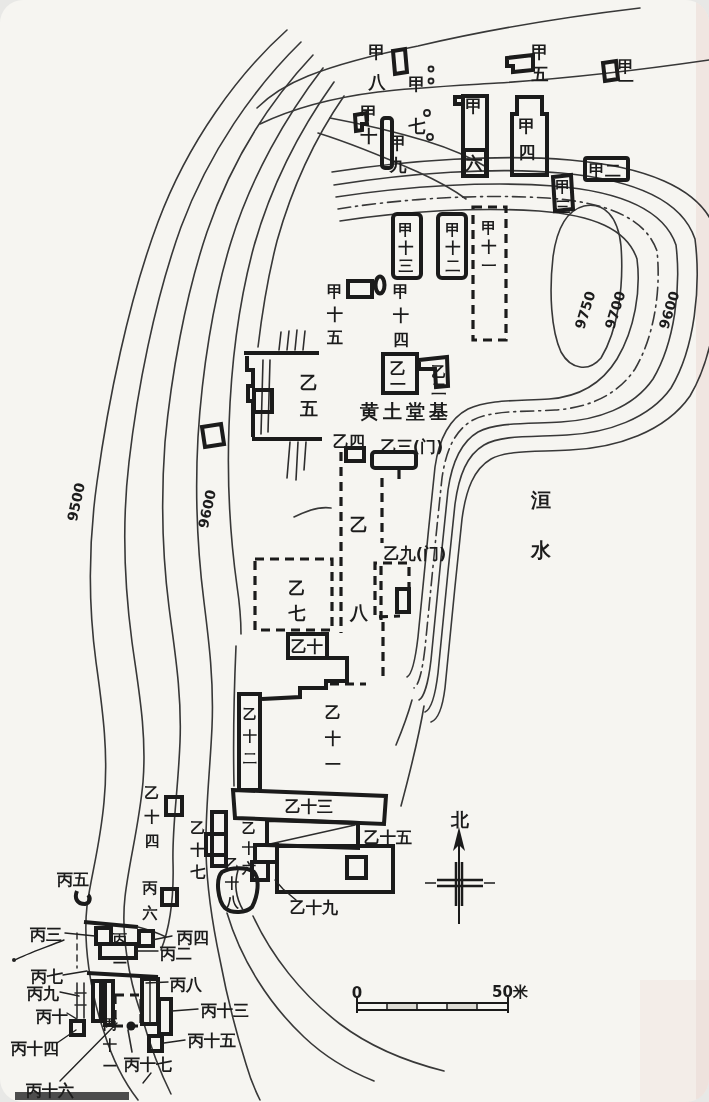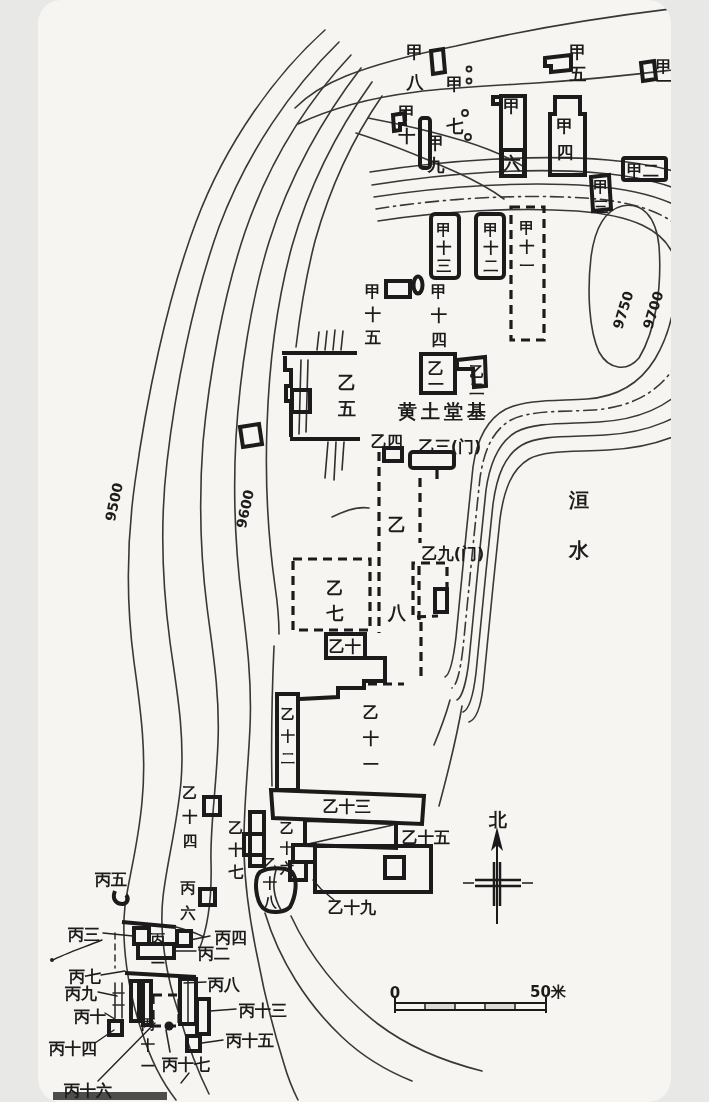--- a/index.html
+++ b/index.html
@@ -1,16 +1,16 @@
 <!DOCTYPE html>
 <html><head>
 <meta charset="utf-8">
 <style>
   html,body{margin:0;padding:0;background:#e8e8e6;}
-  .stage{position:relative;width:633px;height:1102px;margin:0 auto;background:#f6f5f1;overflow:hidden;border-radius:23px;}
+  .stage{position:relative;width:709px;height:1102px;margin:0 auto;background:#f6f5f1;overflow:hidden;border-radius:23px;}
   svg{position:absolute;left:0;top:0;}
   svg text{font-family:"DejaVu Sans","Liberation Sans",sans-serif;fill:#1c1c1c;font-weight:600;}
   .contour{fill:none;stroke:#383838;stroke-width:1.6;stroke-linecap:round;}
   .contour-dd{fill:none;stroke:#383838;stroke-width:1.6;stroke-linecap:round;stroke-dasharray:13 5 2 5;}
   .bld{fill:none;stroke:#1b1b1b;stroke-width:4;stroke-linejoin:miter;}
   .bld-d{fill:none;stroke:#1b1b1b;stroke-width:3.2;stroke-dasharray:9 6;}
   .thin{fill:none;stroke:#2d2d2d;stroke-width:1.6;stroke-linecap:round;}
   .leader{fill:none;stroke:#222;stroke-width:1.4;stroke-linecap:round;}
 </style>
 </head>

